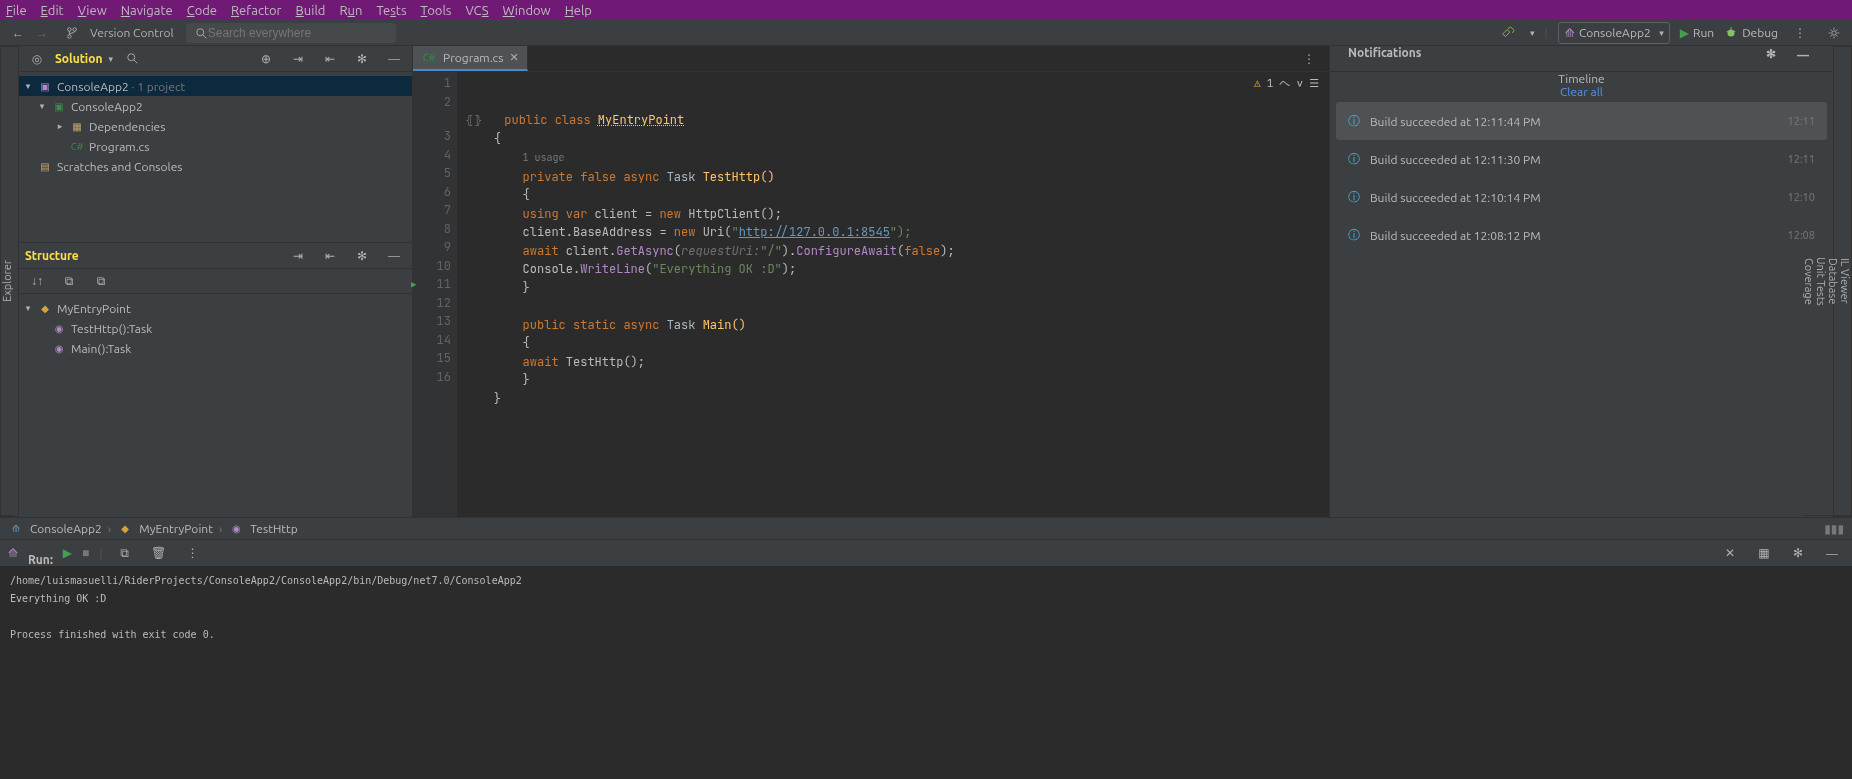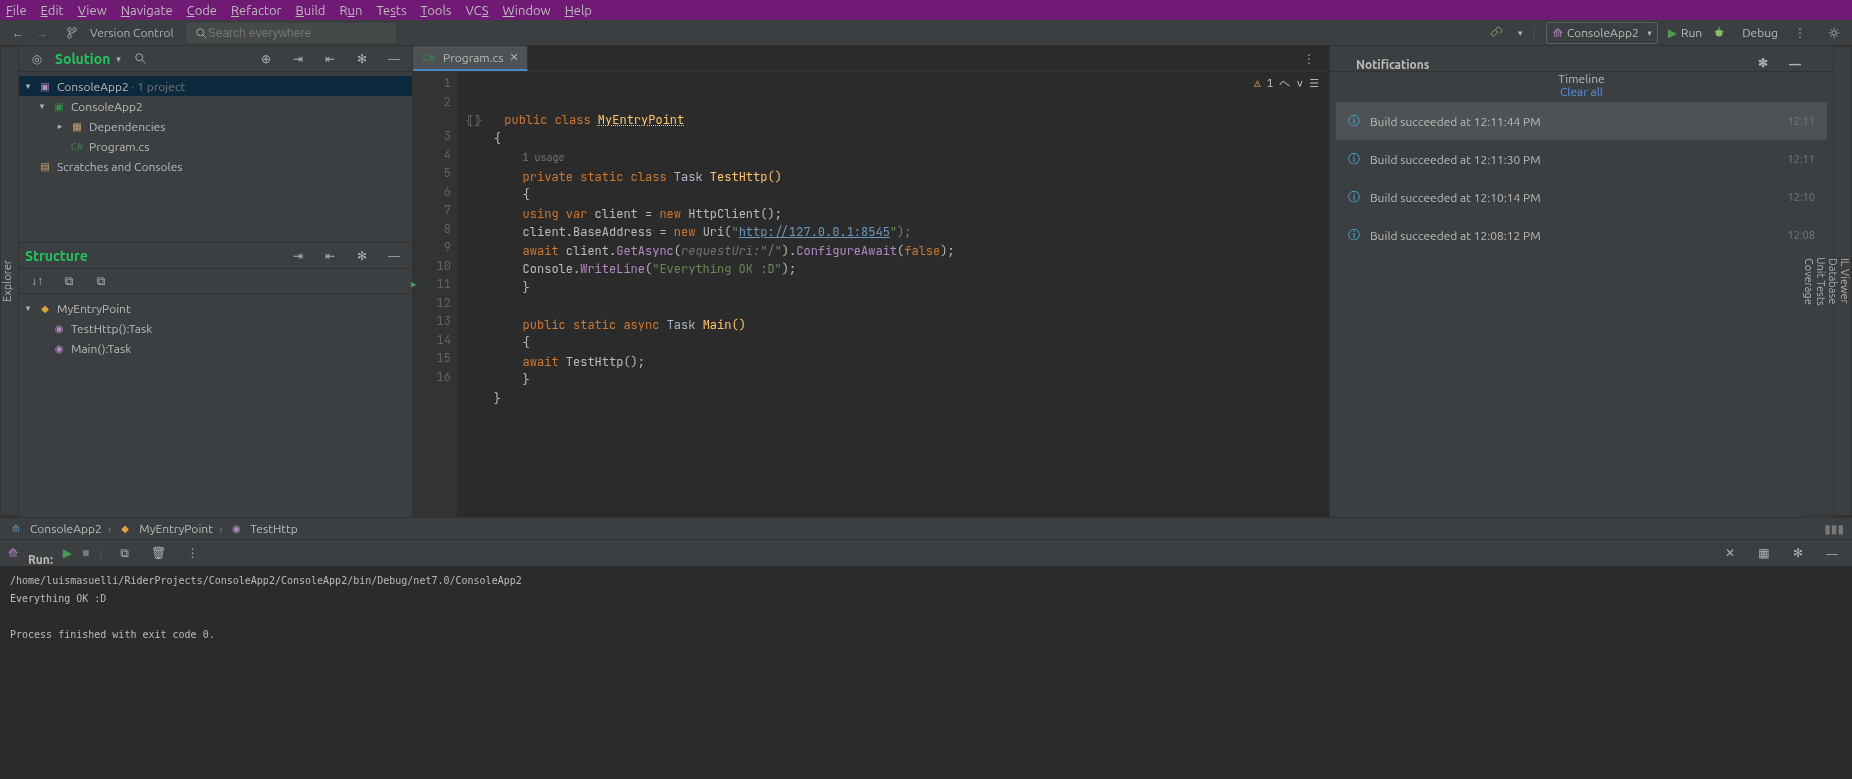--- a/index.html
+++ b/index.html
@@ -75,21 +75,21 @@
 .side-tab-left span { display: block; padding: 8px 0; border-top: 1px solid #323232; }
 .left-pane { width: 394px; background: #3c3f41; display: flex; flex-direction: column; border-right: 1px solid #323232; }
 .panel-header {
   height: 26px;
   display: flex;
   align-items: center;
   padding: 0 6px;
   border-bottom: 1px solid #323232;
   gap: 6px;
 }
-.panel-title { font-weight: bold; color: #22c55e; font-size: 14px; }
+.panel-title { font-weight: bold; color: #fde047; font-size: 12px; }
 .panel-header .right { margin-left: auto; display: flex; gap: 8px; }
 .tree { padding: 4px 0; font-size: 12px; flex: 1; overflow: auto; }
 .tree-row { display: flex; align-items: center; height: 20px; padding-left: 4px; gap: 4px; }
 .tree-row.sel { background: #0d293e; }
 .ind-1 { padding-left: 18px; }
 .ind-2 { padding-left: 36px; }
 .chev { width: 10px; text-align: center; font-size: 9px; color: #afb1b3; }
 .ico { width: 16px; height: 16px; display: inline-flex; align-items: center; justify-content: center; font-size: 10px; }
 .ico.cs { color: #368e4a; }
 .ico.purple { color: #b389c5; }
@@ -119,21 +119,21 @@
 .str { color: #6a8759; }
 .cls { color: #a9b7c6; }
 .id { color: #ffc66d; }
 .lnk { color: #6897bb; text-decoration: underline; }
 .param { color: #707070; font-style: italic; }
 .usage { color: #787878; font-size: 10px; }
 .method { color: #b389c5; }
 .warn-badge { position: absolute; right: 10px; top: 2px; display: flex; gap: 6px; align-items: center; color: #bbb; font-size: 11px; }
 .warn-ico { color: #d9a33c; }
 .right-pane { width: 504px; background: #3c3f41; border-left: 1px solid #323232; display: flex; flex-direction: column; }
-.notif-head { height: 26px; display: flex; align-items: flex-end; padding: 0 26px; border-bottom: 1px solid #323232; font-weight: bold; }
+.notif-head { height: 26px; display: flex; align-items: flex-start; padding: 0 18px; border-bottom: 1px solid #323232; font-weight: bold; }
 .timeline-head { height: 26px; display: flex; align-items: center; padding: 0 10px; justify-content: space-between; font-size: 12px; flex-direction: column; }
 .timeline-head .clear { color: #5394ec; }
 .notif-list { padding: 4px 0; }
 .notif-row { height: 38px; display: flex; align-items: center; padding: 0 12px; gap: 10px; margin: 0 6px; border-radius: 3px; }
 .notif-row.sel { background: #4e5254; }
 .notif-row .info-ico { color: #40b6e0; }
 .notif-row .time { margin-left: auto; color: #787878; font-size: 11px; }
 .breadcrumb { height: 22px; background: #3c3f41; border-top: 1px solid #323232; display: flex; align-items: center; padding: 0 8px; font-size: 12px; gap: 6px; }
 .breadcrumb .sep { color: #787878; }
 .run-panel { background: #2b2b2b; border-top: 1px solid #323232; }
@@ -190,21 +190,21 @@
     <span style="color:#afb1b3;font-size:9px">▾</span>
     <span style="color:#555">|</span>
     <div class="combo">
       <span style="color:#b389c5;margin-right:4px">⟰</span>
       <span>ConsoleApp2</span>
     </div>
     <span style="display:flex;align-items:center;gap:4px">
       <span class="btn-run">▶</span>
         <span>Run</span>
     </span>
-    <span style="display:flex;align-items:center;gap:16px">
+    <span style="display:flex;align-items:center;gap:4px">
       <span class="bug-ico"><svg viewBox="0 0 16 16">
             <circle cx="8" cy="9" r="4" fill="#87bf66"></circle>
             <line x1="8" y1="2" x2="8" y2="5" stroke="#87bf66"></line>
             <line x1="3" y1="7" x2="5" y2="8" stroke="#87bf66"></line>
             <line x1="13" y1="7" x2="11" y2="8" stroke="#87bf66"></line>
           </svg></span>
       <span>Debug</span>
     </span>
     <span class="tool-ico">⋮</span>
     <span class="tool-ico">
@@ -333,21 +333,21 @@
           <div class="ln">13</div>
         <div class="ln">14</div>
           <div class="ln">15</div>
           <div class="ln">16</div>
       </div>
       <div class="code">
 <div class="warn-badge"><span class="warn-ico">⚠</span><span>1</span> <span>ヘ</span> <span>∨</span> <span>☰</span></div>
 <span style="color:#787878">⦃⦄</span>   <span class="kw">public class </span><span class="id" style="text-decoration:underline dotted">MyEntryPoint</span>
     {
         <span class="usage">1 usage</span>
-    <span class="kw">    private static class </span><span class="cls">Task</span><span class="id"> TestHttp()</span>
+    <span class="kw">    private false async </span><span class="cls">Task</span><span class="id"> TestHttp()</span>
         {
 <span class="kw">        using var </span><span>client = </span><span class="kw">new </span><span>HttpClient();</span>
 <span>        client.BaseAddress = </span><span class="kw">new </span><span>Uri(</span><span class="str">"</span><span class="lnk">http://127.0.0.1:8545</span><span class="str">");</span>
 <span class="kw">        await </span><span>client.</span><span class="method">GetAsync</span><span>(</span><span class="param">requestUri:</span><span class="str">"/"</span><span>).</span><span class="method">ConfigureAwait</span><span>(</span><span class="kw">false</span><span>);</span>
 <span>        Console.</span><span class="method">WriteLine</span><span>(</span><span class="str">"Everything OK :D"</span><span>);</span>
         }
 
     <span class="kw">    public static async </span><span class="cls">Task</span><span class="id"> Main()</span>
         {
 <span class="kw">        await </span><span>TestHttp();</span>

